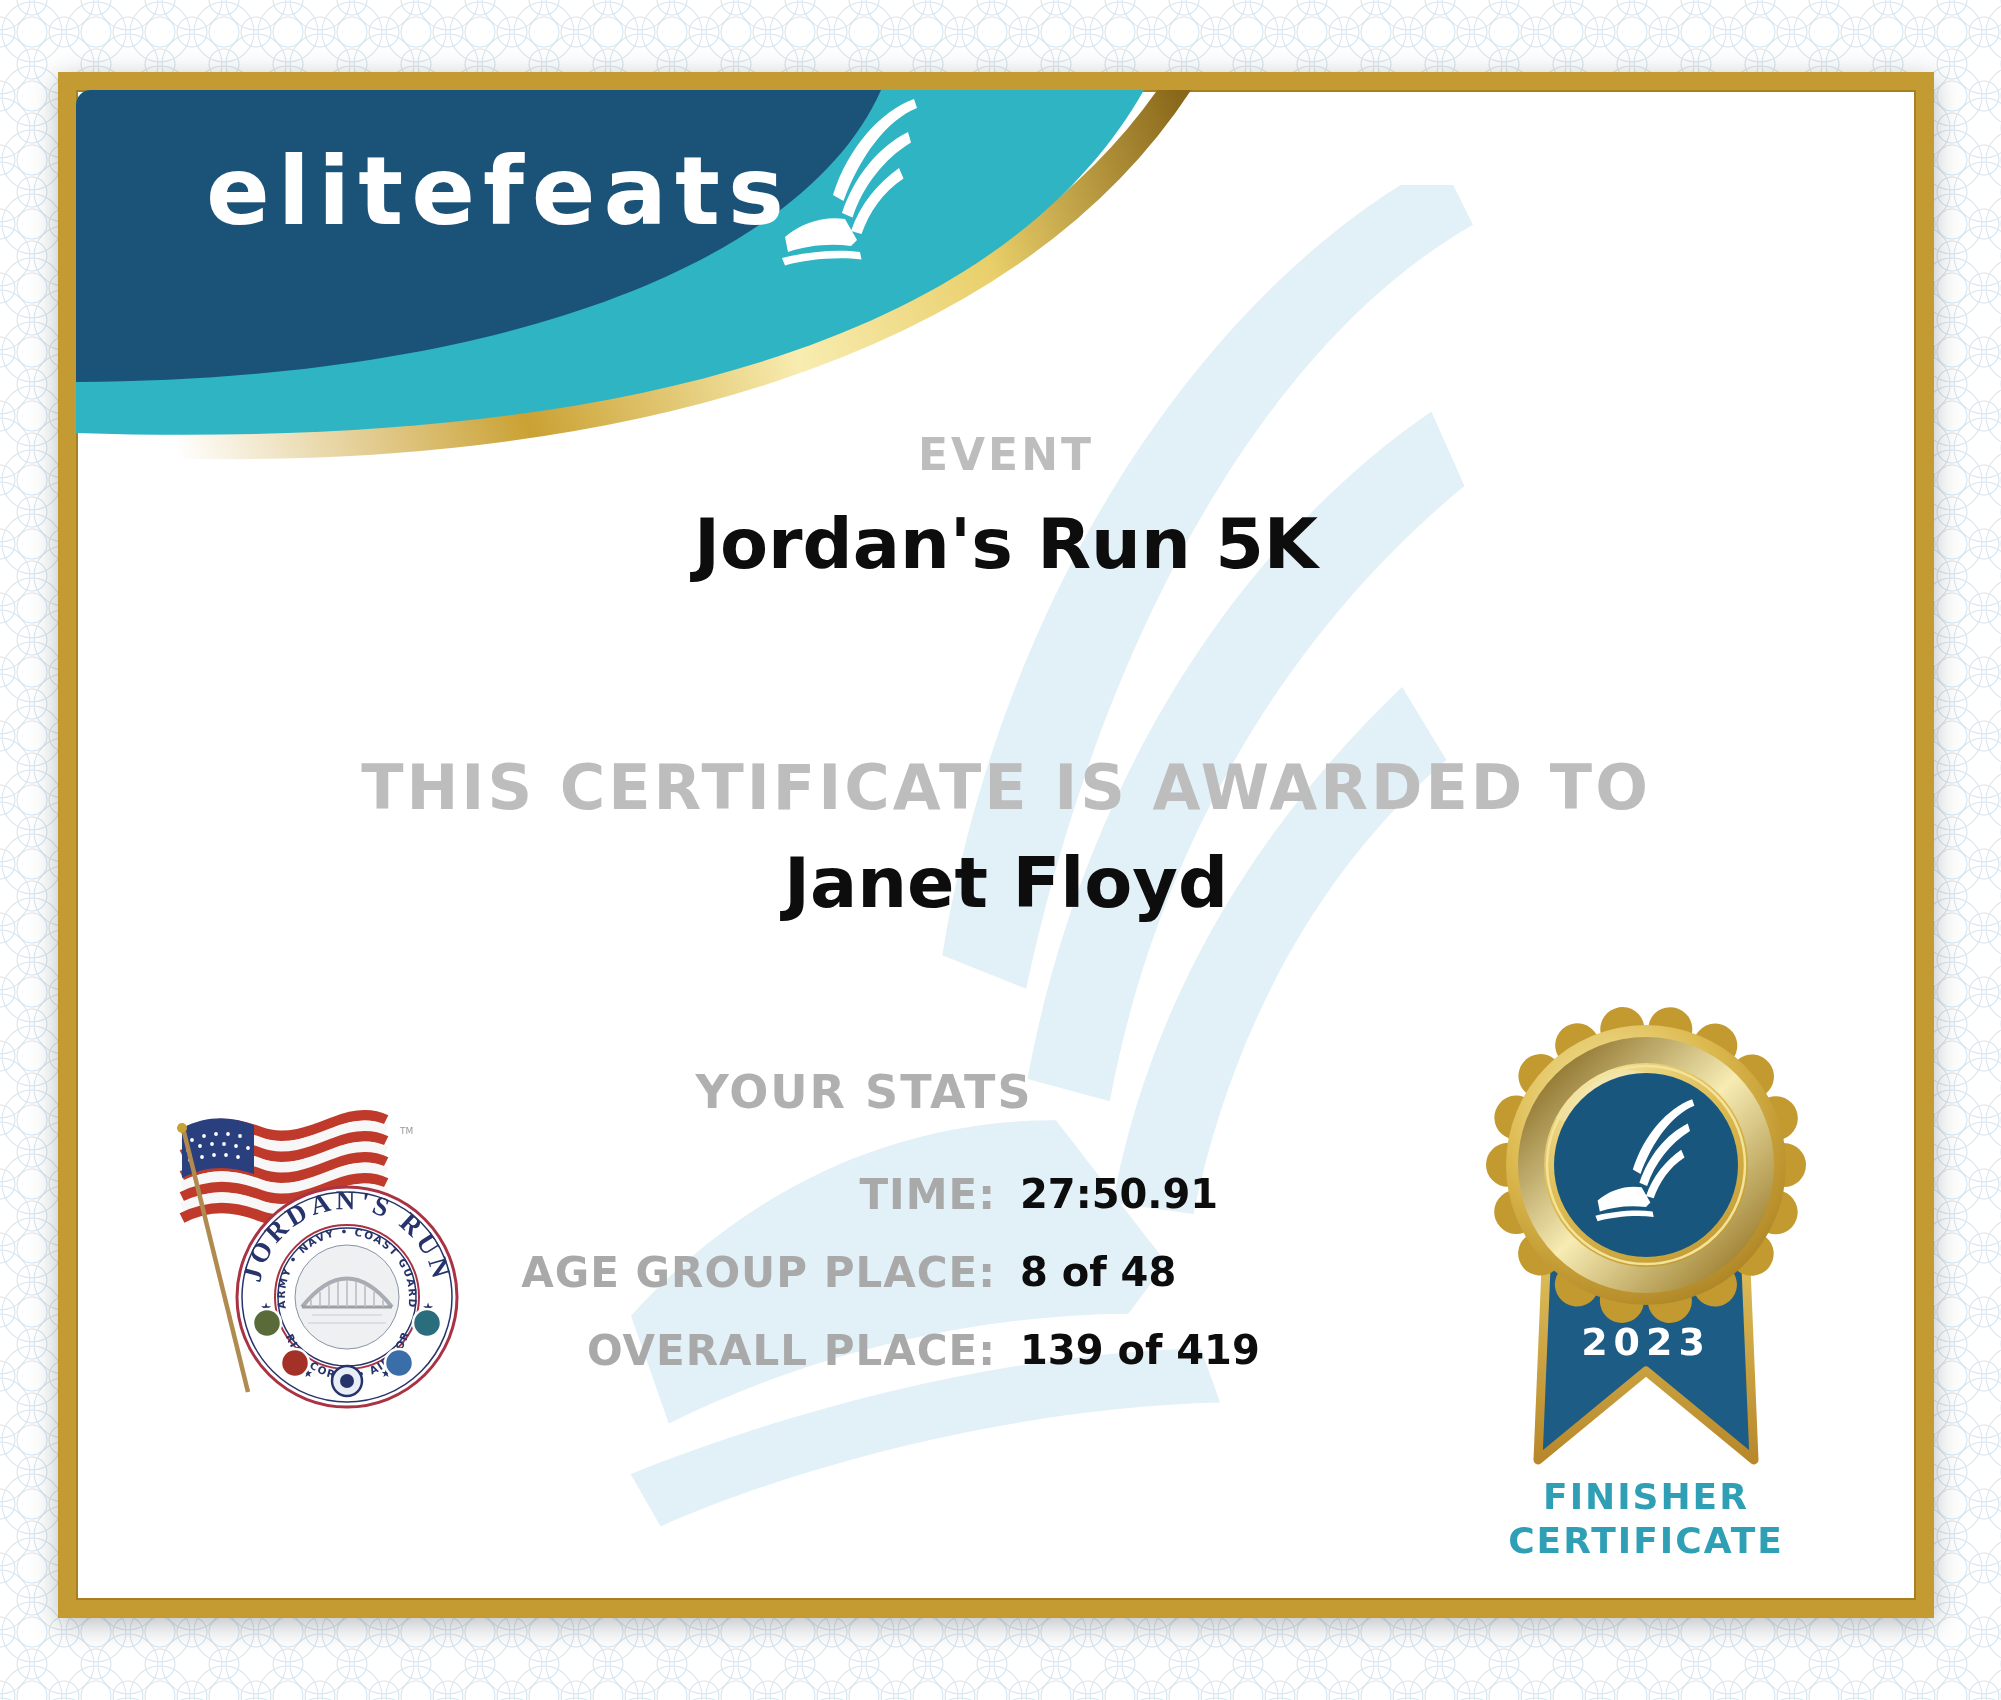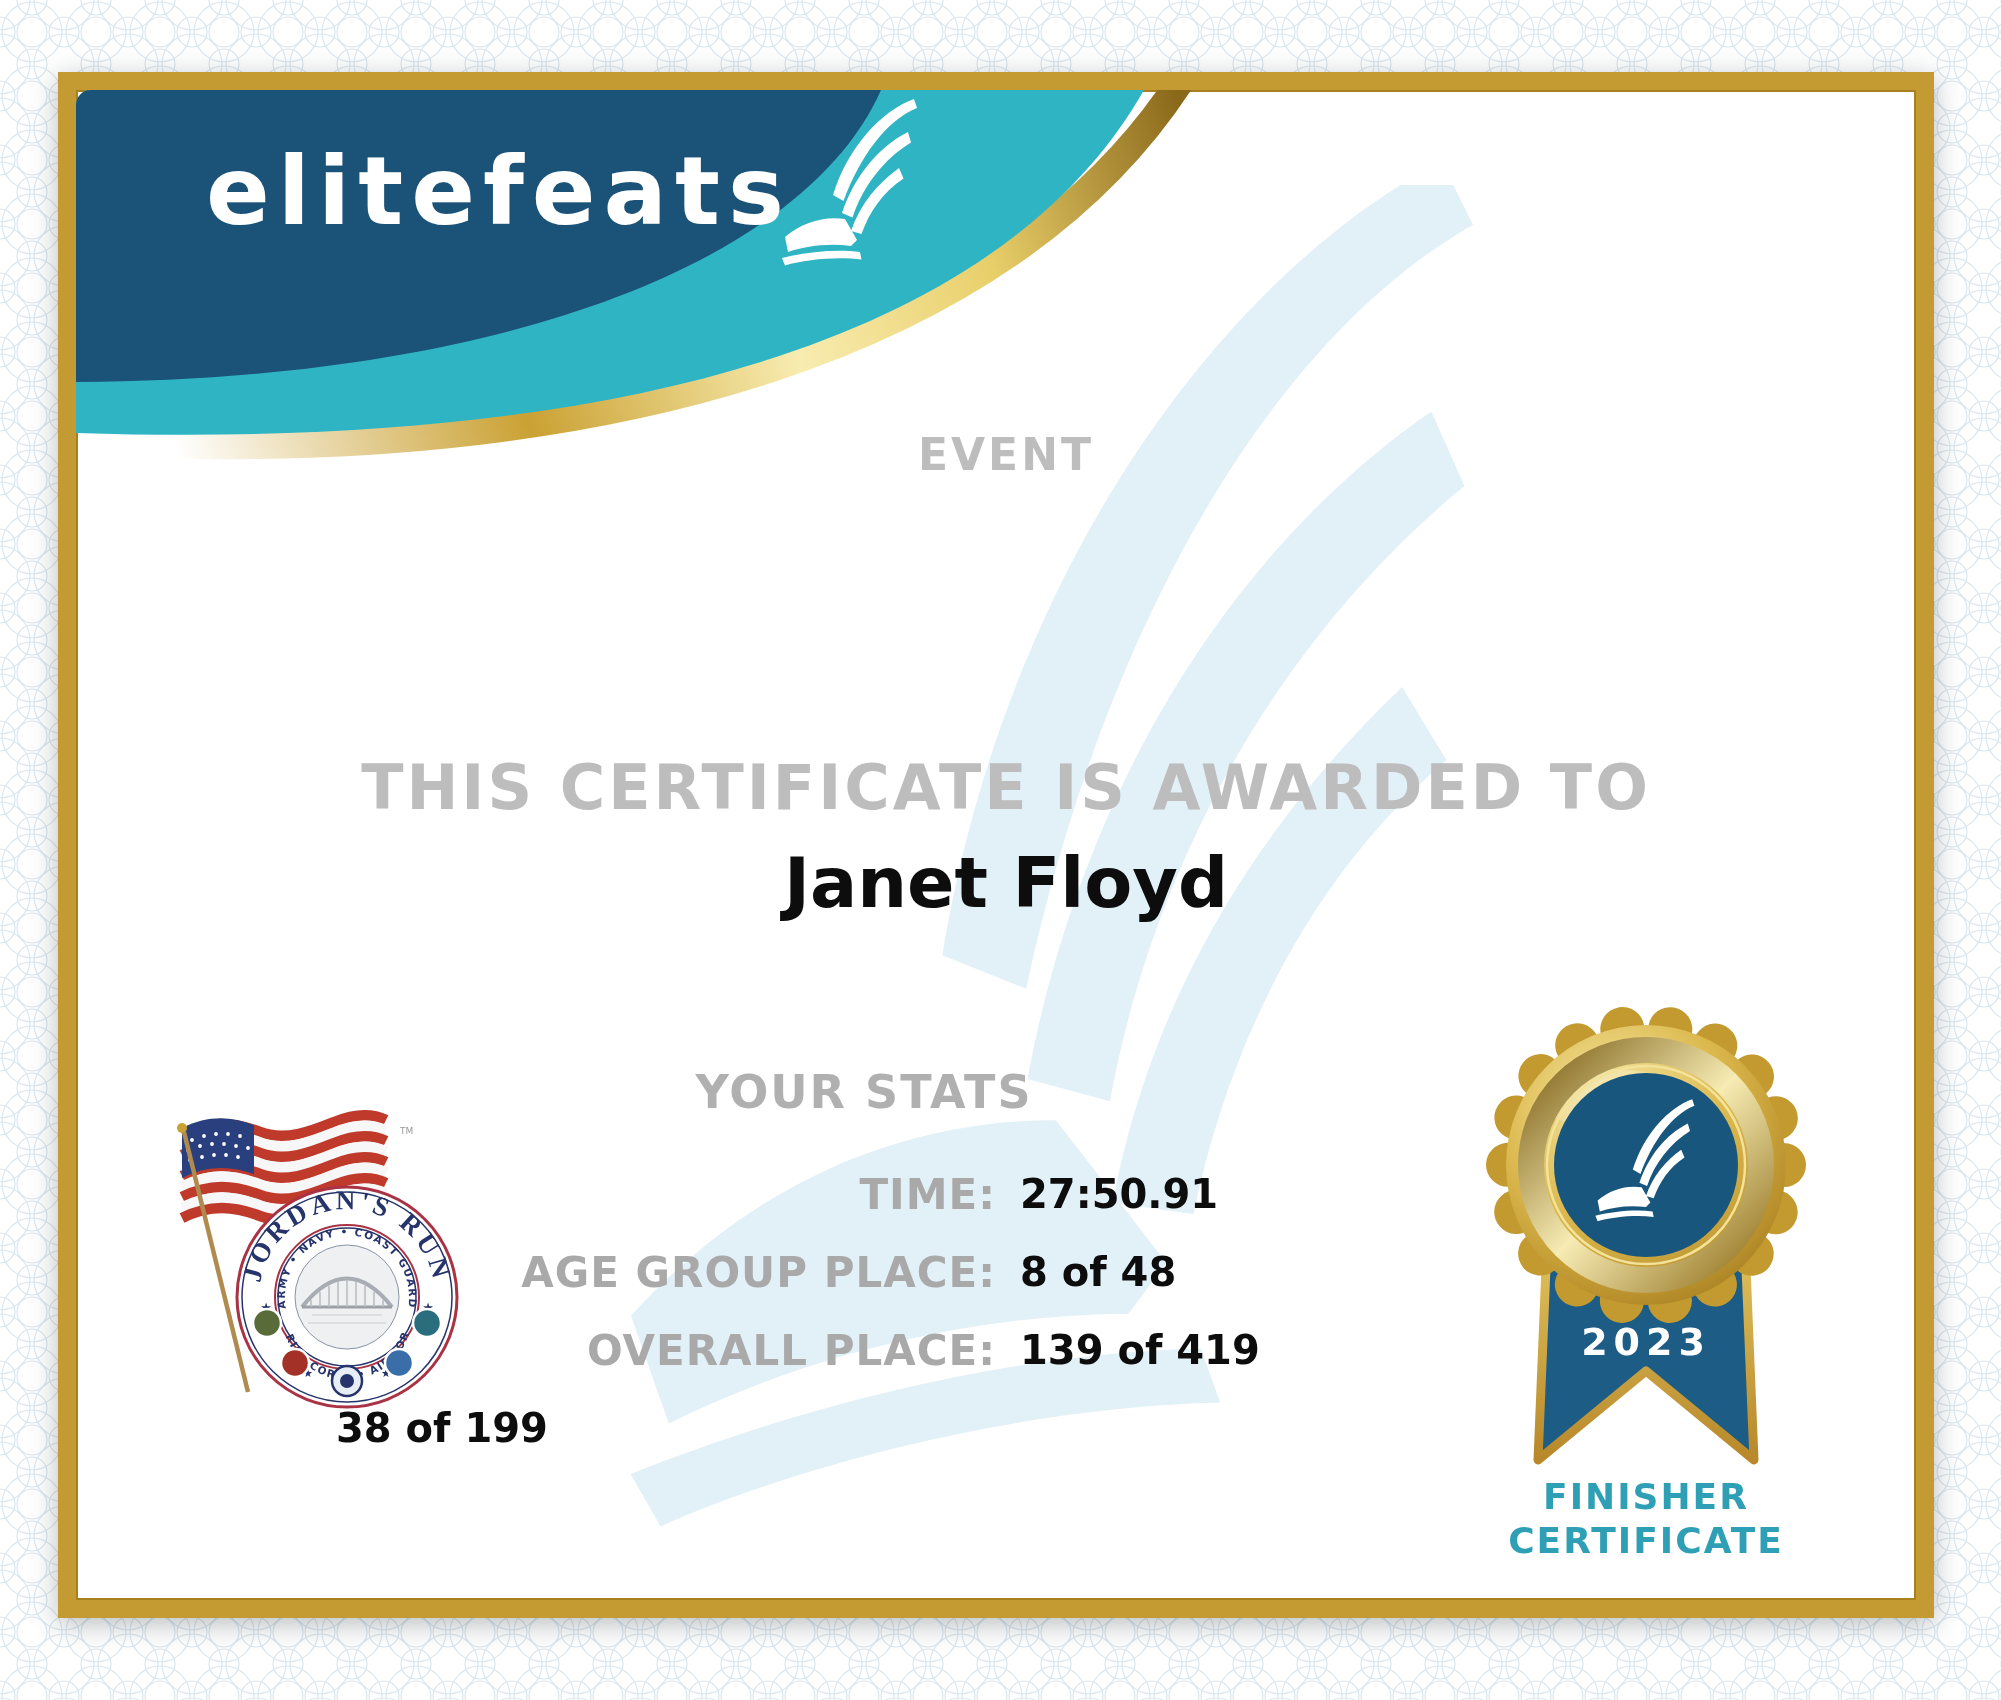--- a/index.html
+++ b/index.html
@@ -97,32 +97,32 @@
       <path d="M0,0 L1068,0 C920,260 520,360 0,343 Z" fill="#2fb4c4"></path>
       <path d="M0,0 L805,0 C730,170 430,290 0,292 Z" fill="#1b5278"></path>
     </svg>
 
     <div class="abs brand-text">elitefeats</div>
     <svg class="abs" style="left:700px;top:6px" width="150" height="180" viewBox="0 0 100 120" aria-hidden="true">
       <use href="#wf" fill="#ffffff"></use>
     </svg>
 
     <div class="ccol event-label">EVENT</div>
+    <div class="ccol event-name">Jordan's Run 5K</div>
     <div class="ccol awarded-label">THIS CERTIFICATE IS AWARDED TO</div>
     <div class="ccol recipient">Janet Floyd</div>
 
     <div class="abs stats-title">YOUR STATS</div>
     <div class="stats">
       <div class="stat-label">TIME:</div>
       <div class="stat-value">27:50.91</div>
       <div class="stat-label">AGE GROUP PLACE:</div>
       <div class="stat-value">8 of 48</div>
       <div class="stat-label">OVERALL PLACE:</div>
       <div class="stat-value">139 of 419</div>
-      <div class="stat-value">38 of 199</div>
     </div>
 
     <svg class="abs" style="left:86px;top:982px" width="364" height="382" viewBox="0 0 364 382" aria-hidden="true">
 
       <g>
         <g fill="none" stroke-width="10.5">
           <path d="M20,62  c28,-14 52,-12 78,-2 c26,10 54,-2 74,-10 c22,-9 40,-8 52,-2" stroke="#bf3a2b"></path>
           <path d="M20,72.5 c28,-14 52,-12 78,-2 c26,10 54,-2 74,-10 c22,-9 40,-8 52,-2" stroke="#f7f7f7"></path>
           <path d="M20,83  c28,-14 52,-12 78,-2 c26,10 54,-2 74,-10 c22,-9 40,-8 52,-2" stroke="#bf3a2b"></path>
           <path d="M20,93.5 c28,-14 52,-12 78,-2 c26,10 54,-2 74,-10 c22,-9 40,-8 52,-2" stroke="#f7f7f7"></path>

